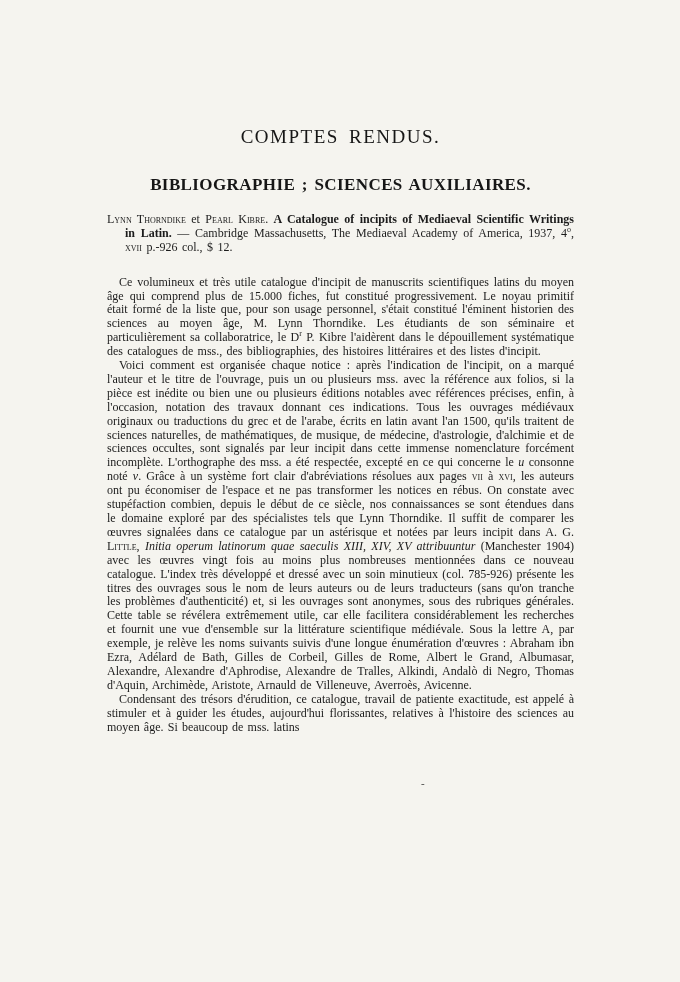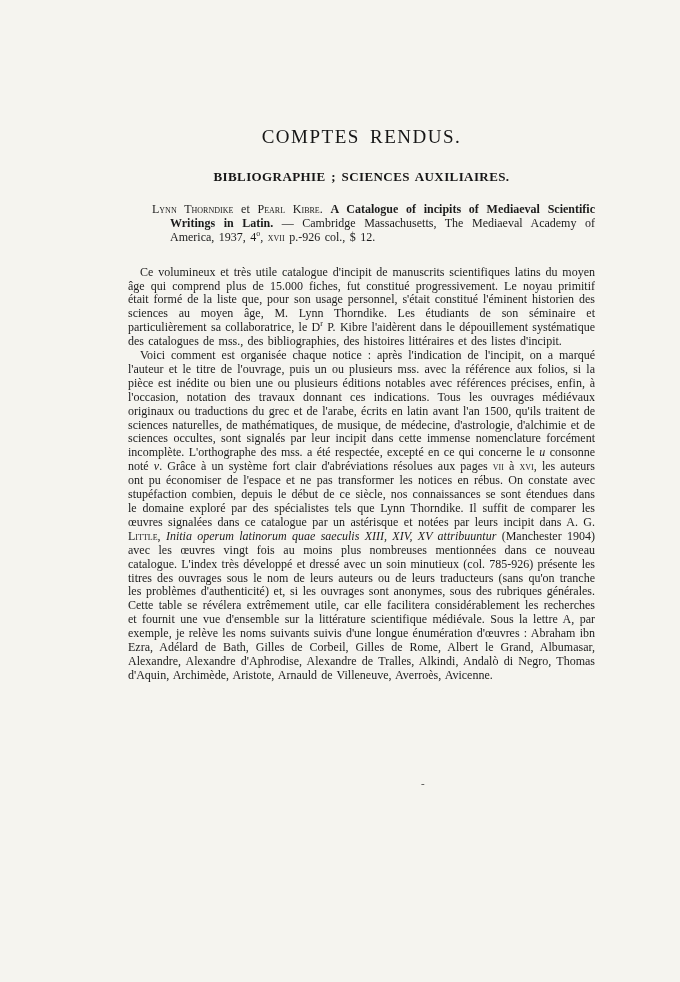--- a/index.html
+++ b/index.html
@@ -11,51 +11,50 @@
     height: 982px;
     background: #f5f4ef;
     font-family: "Liberation Serif", "DejaVu Serif", serif;
     color: #1b1b1b;
     position: relative;
     overflow: hidden;
     -webkit-font-smoothing: antialiased;
   }
   .page {
     position: absolute;
-    left: 128px;
+    left: 107px;
     top: 0;
     width: 467px;
   }
   .doc-title {
     margin-top: 126px;
     text-align: center;
     font-size: 19px;
     letter-spacing: 1.5px;
     word-spacing: 4px;
     font-weight: 500;
     color: #161616;
   }
   .section-heading {
-    margin-top: 21px;
+    margin-top: 27px;
     text-align: center;
-    font-size: 13px;
+    font-size: 17px;
     font-weight: bold;
     letter-spacing: 0.4px;
     word-spacing: 2px;
     color: #161616;
   }
   .bib-entry {
     margin-top: 17px;
     font-size: 12px;
     line-height: 14.2px;
     padding-left: 18px;
     text-indent: -18px;
     text-align: justify;
     word-spacing: 1.5px;
-    margin-left: 24px;
   }
   .body-text {
     margin-top: 21px;
     font-size: 12px;
     line-height: 13.9px;
     text-align: justify;
     word-spacing: 1.2px;
   }
   .body-text p {
     margin: 0;
@@ -83,17 +82,18 @@
   <div class="section-heading">BIBLIOGRAPHIE ; SCIENCES AUXILIAIRES.</div>
 
   <div class="bib-entry"><span class="sc">Lynn Thorndike</span><span> et </span><span class="sc">Pearl Kibre</span><span>. </span><span class="b">A Catalogue of incipits of Mediaeval Scientific Writings in Latin.</span><span> — Cambridge Massachusetts, The Mediaeval Academy of America, 1937, 4</span><sup>o</sup><span>, </span><span class="sc">xvii</span><span> p.-926 col., $ 12.</span></div>
 
   <div class="body-text">
 
     <p><span>Ce volumineux et très utile catalogue d'incipit de manuscrits scientifiques latins du moyen âge qui comprend plus de 15.000 fiches, fut constitué progressivement. Le noyau primitif était formé de la liste que, pour son usage personnel, s'était constitué l'éminent historien des sciences au moyen âge, M. Lynn Thorndike. Les étudiants de son séminaire et particulièrement sa collaboratrice, le D</span><sup>r</sup><span> P. Kibre l'aidèrent dans le dépouillement systématique des catalogues de mss., des bibliographies, des histoires littéraires et des listes d'incipit.</span></p>
 
     <p><span>Voici comment est organisée chaque notice : après l'indication de l'incipit, on a marqué l'auteur et le titre de l'ouvrage, puis un ou plusieurs mss. avec la référence aux folios, si la pièce est inédite ou bien une ou plusieurs éditions notables avec références précises, enfin, à l'occasion, notation des travaux donnant ces indications. Tous les ouvrages médiévaux originaux ou traductions du grec et de l'arabe, écrits en latin avant l'an 1500, qu'ils traitent de sciences naturelles, de mathématiques, de musique, de médecine, d'astrologie, d'alchimie et de sciences occultes, sont signalés par leur incipit dans cette immense nomenclature forcément incomplète. L'orthographe des mss. a été respectée, excepté en ce qui concerne le </span><span class="i">u</span><span> consonne noté </span><span class="i">v</span><span>. Grâce à un système fort clair d'abréviations résolues aux pages </span><span class="sc">vii</span><span> à </span><span class="sc">xvi</span><span>, les auteurs ont pu économiser de l'espace et ne pas transformer les notices en rébus. On constate avec stupéfaction combien, depuis le début de ce siècle, nos connaissances se sont étendues dans le domaine exploré par des spécialistes tels que Lynn Thorndike. Il suffit de comparer les œuvres signalées dans ce catalogue par un astérisque et notées par leurs incipit dans A. G. </span><span class="sc">Little</span><span>, </span><span class="i">Initia operum latinorum quae saeculis XIII, XIV, XV attribuuntur</span><span> (Manchester 1904) avec les œuvres vingt fois au moins plus nombreuses mentionnées dans ce nouveau catalogue. L'index très développé et dressé avec un soin minutieux (col. 785-926) présente les titres des ouvrages sous le nom de leurs auteurs ou de leurs traducteurs (sans qu'on tranche les problèmes d'authenticité) et, si les ouvrages sont anonymes, sous des rubriques générales. Cette table se révélera extrêmement utile, car elle facilitera considérablement les recherches et fournit une vue d'ensemble sur la littérature scientifique médiévale. Sous la lettre A, par exemple, je relève les noms suivants suivis d'une longue énumération d'œuvres : Abraham ibn Ezra, Adélard de Bath, Gilles de Corbeil, Gilles de Rome, Albert le Grand, Albumasar, Alexandre, Alexandre d'Aphrodise, Alexandre de Tralles, Alkindi, Andalò di Negro, Thomas d'Aquin, Archimède, Aristote, Arnauld de Villeneuve, Averroès, Avicenne.</span></p>
 
+    <p><span>Condensant des trésors d'érudition, ce catalogue, travail de patiente exactitude, est appelé à stimuler et à guider les études, aujourd'hui florissantes, relatives à l'histoire des sciences au moyen âge. Si beaucoup de mss. latins</span></p>
 
   </div>
 </div>
 
 <div class="stray-mark">-</div>
 
 </body></html>

